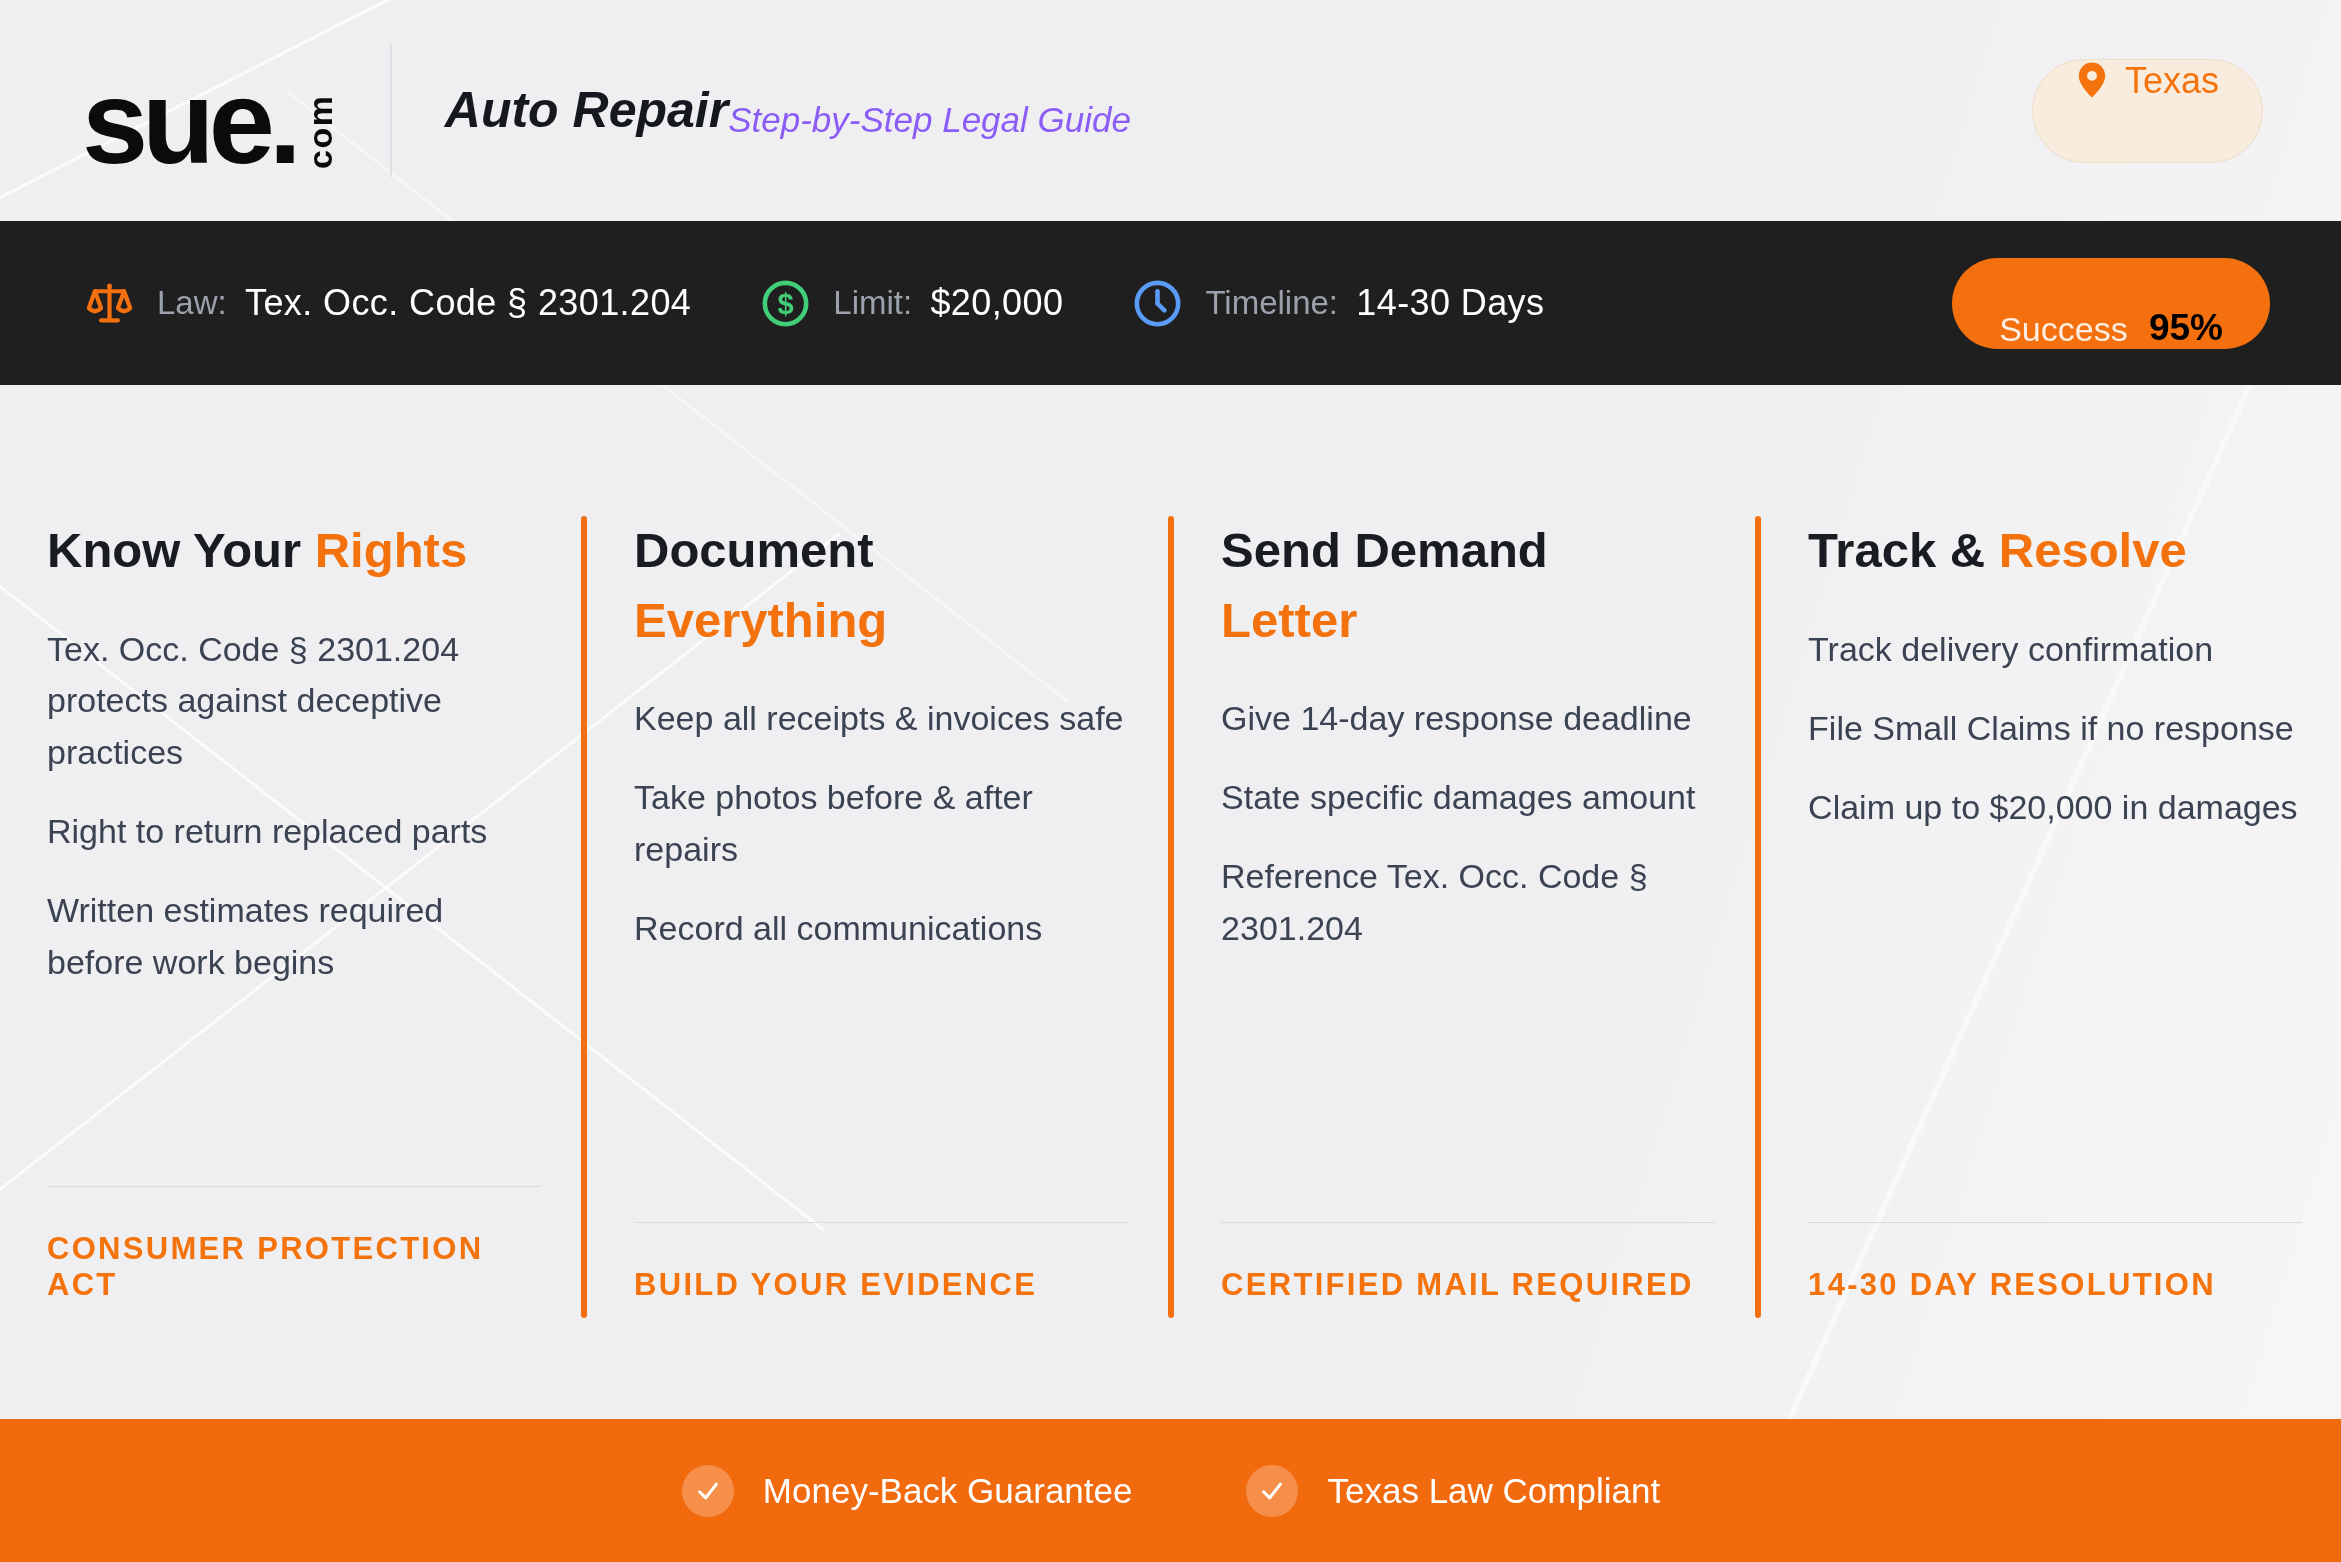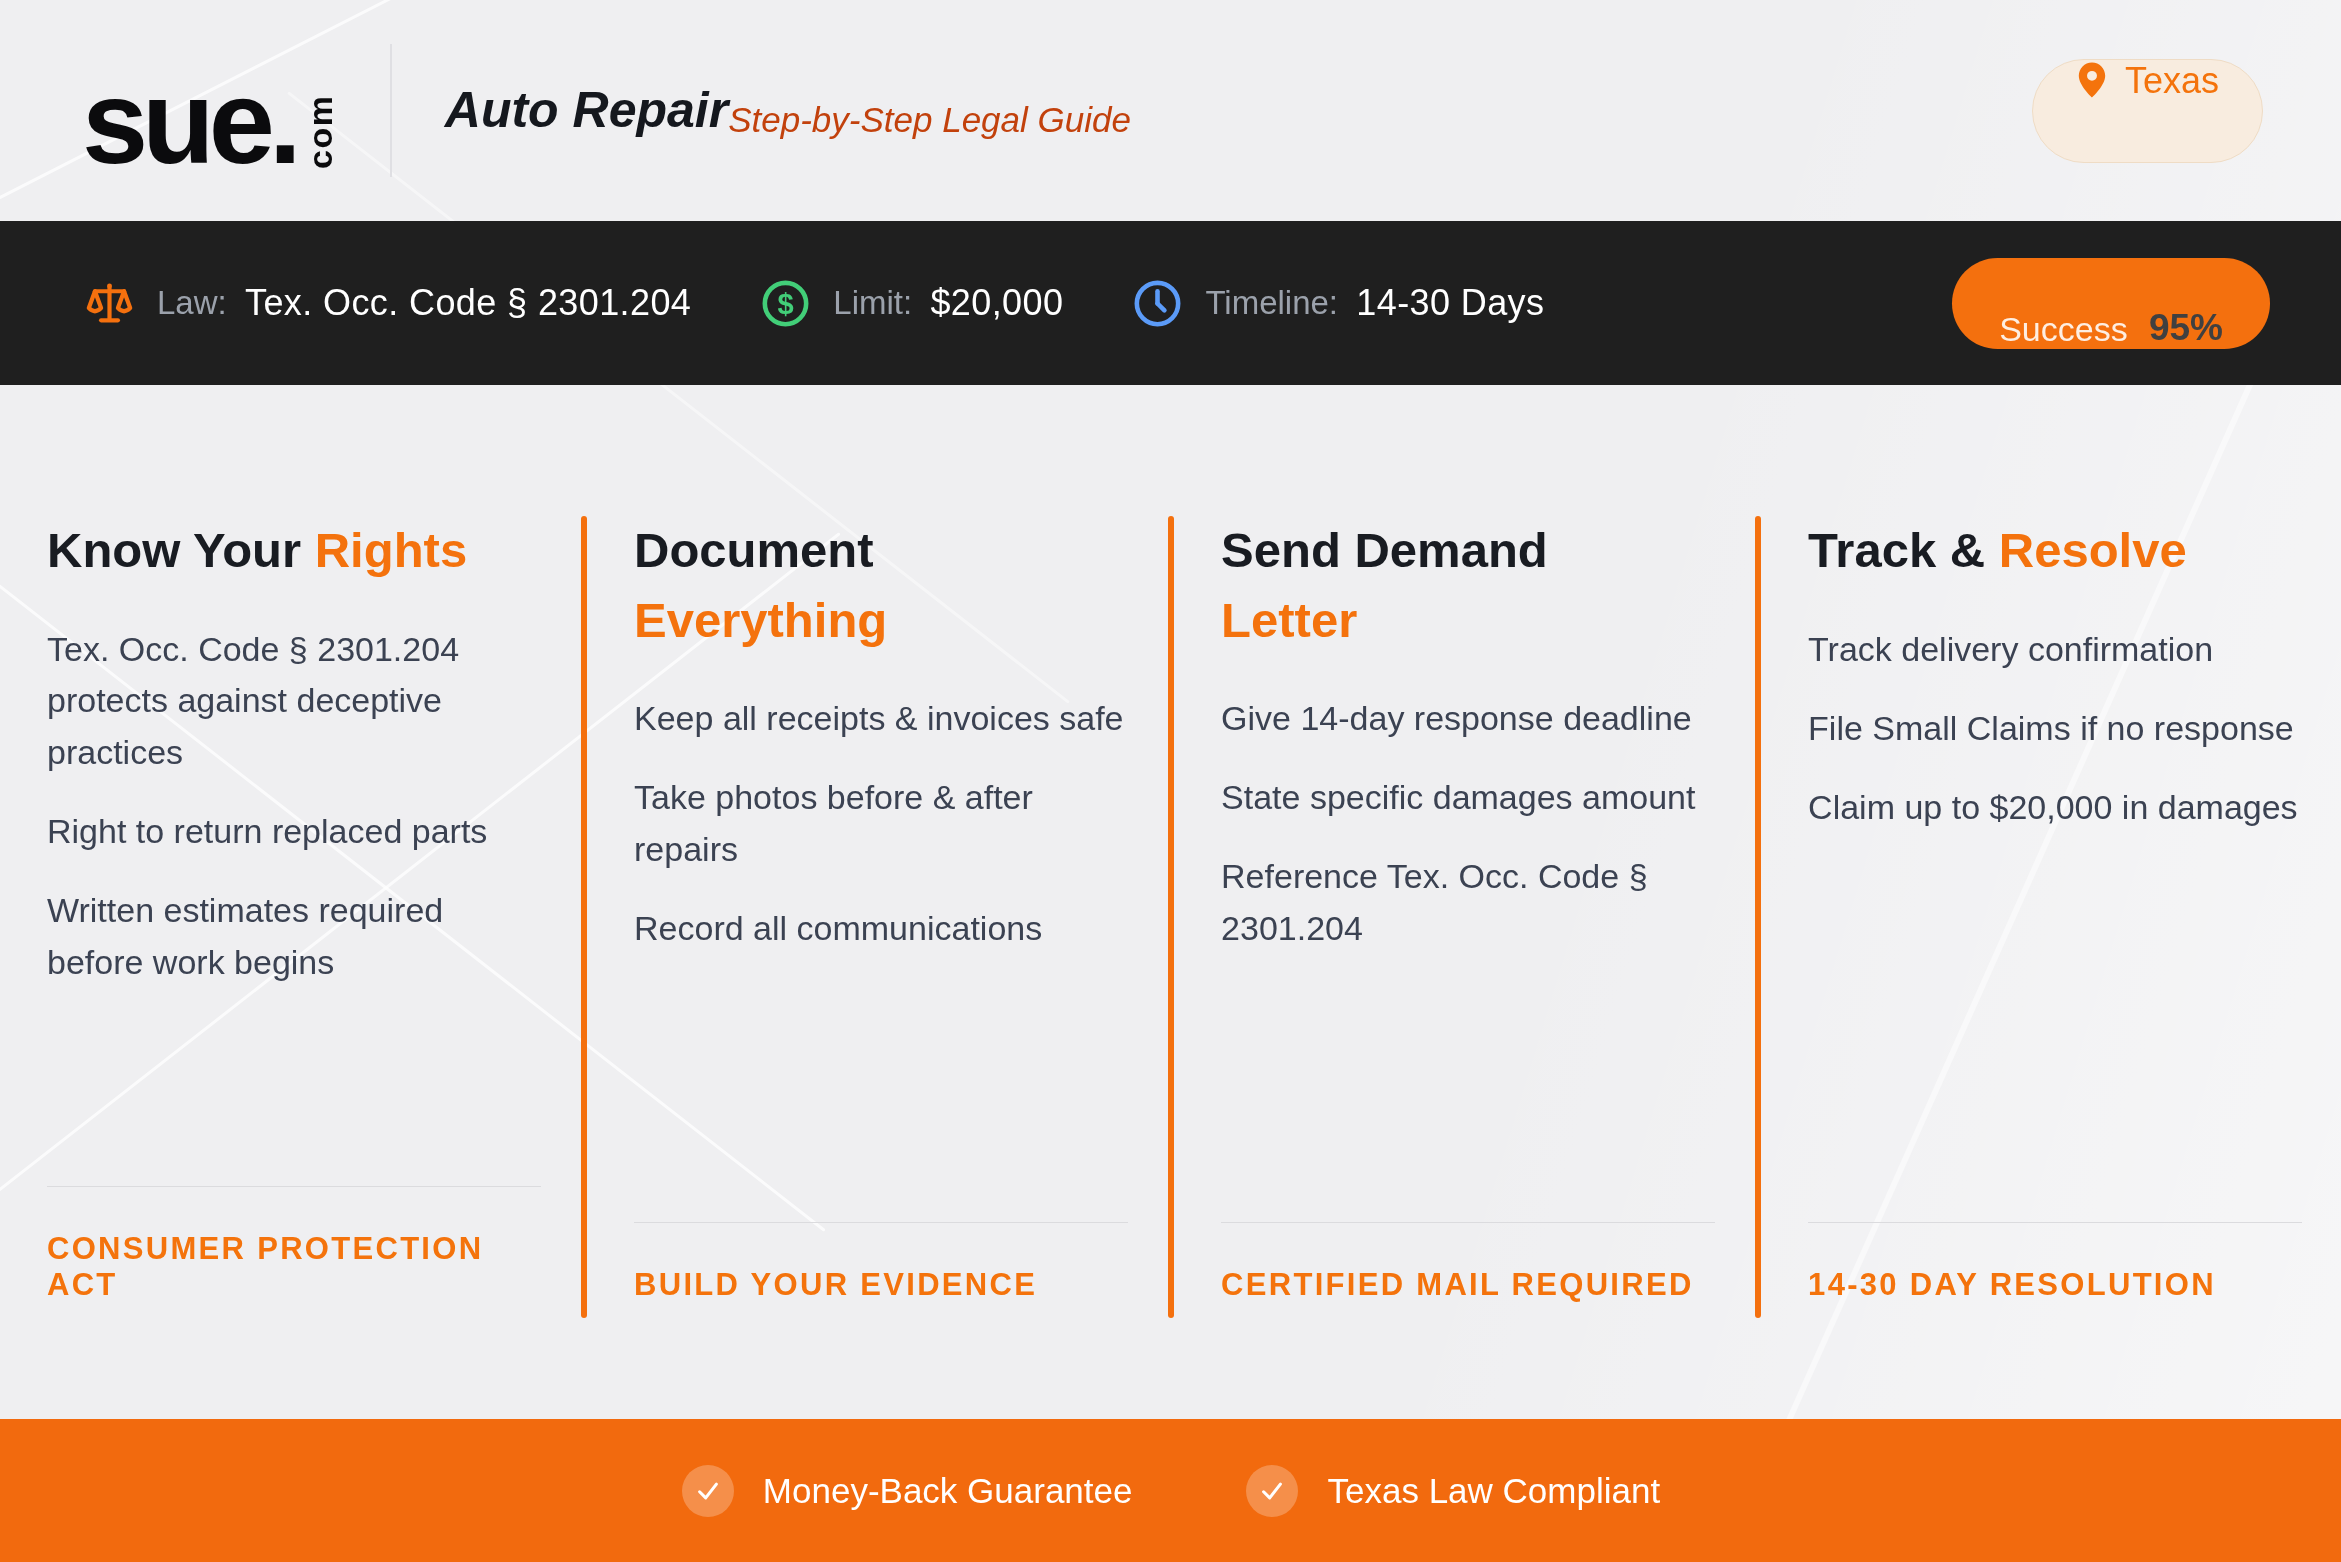--- a/index.html
+++ b/index.html
@@ -24,36 +24,36 @@
 
   
   .header{height:221px;display:flex;align-items:center;padding:0 79px 0 82px;position:relative;z-index:2;}
   .logo{display:flex;align-items:flex-end;cursor:pointer;}
   .logo-main{font-size:119px;font-weight:800;letter-spacing:-6.1px;color:#0B0B0D;line-height:.78;}
   .logo-com{writing-mode:vertical-rl;transform:rotate(180deg);font-size:34px;font-weight:800;
     letter-spacing:1.5px;color:#0B0B0D;height:116px;margin-left:7.6px;line-height:1;}
   .header-sep{width:1.5px;height:133px;background:#DFDFE3;margin:0 53px;}
   .title-block{display:flex;flex-direction:row;font-style:italic;}
   .page-title{font-size:50px;font-weight:700;color:#15181E;line-height:1;}
-  .page-subtitle{font-size:35px;color:#c2410c;margin-top:17px;line-height:1;}
+  .page-subtitle{font-size:35px;color:#8b5cf6;margin-top:17px;line-height:1;}
   .texas-badge{margin-left:auto;height:102px;padding:0 43px;border-radius:53px;
     background:#F8ECDF;border:1.5px solid #EFDCC5;display:flex;align-items:flex-start;gap:17px;cursor:pointer;}
   .texas-label{font-size:36px;color:#F4730C;}
 
   
   .statsbar{height:164px;background:#1F1F1F;display:flex;align-items:center;
     padding:0 72px 0 85px;position:relative;z-index:2;}
   .stat{display:flex;align-items:center;margin-right:70px;}
   .stat-icon{width:49px;height:49px;margin-right:23px;flex:none;}
   .stat-label{font-size:33px;color:#9BA1AB;margin-right:18.3px;}
   .stat-value{font-size:36px;color:#FFFFFF;letter-spacing:0.4px;}
   .success-pill{margin-left:auto;height:91px;padding:0 47px;background:#F4700E;
     border-radius:46px;display:flex;align-items:flex-end;gap:21.3px;}
   .success-label{font-size:34px;color:rgba(255,255,255,0.88);}
-  .success-value{font-size:37px;color:#404040;font-weight:700;}
+  .success-value{font-size:37px;color:#000000;font-weight:700;}
 
   
   .main{flex:1;display:flex;position:relative;z-index:1;}
   .col{flex:1;display:flex;flex-direction:column;padding:131px 40px 0 47px;}
   .vdivider{width:6.1px;border-radius:3px;background:#F4700E;margin-top:131px;height:802px;flex:none;}
   .step-title{font-size:49px;font-weight:700;color:#191C22;line-height:1.42;margin:0 0 38px 0;}
   .accent{color:#F4720D;}
   .stack .accent{display:block;}
   .point{font-size:34px;line-height:1.52;color:#3B4252;margin:0 0 27.4px 0;max-width:494px;}
   .col-footer{margin-top:auto;border-top:1.5px solid #DBDBDE;padding-top:44px;margin-bottom:116px;}

